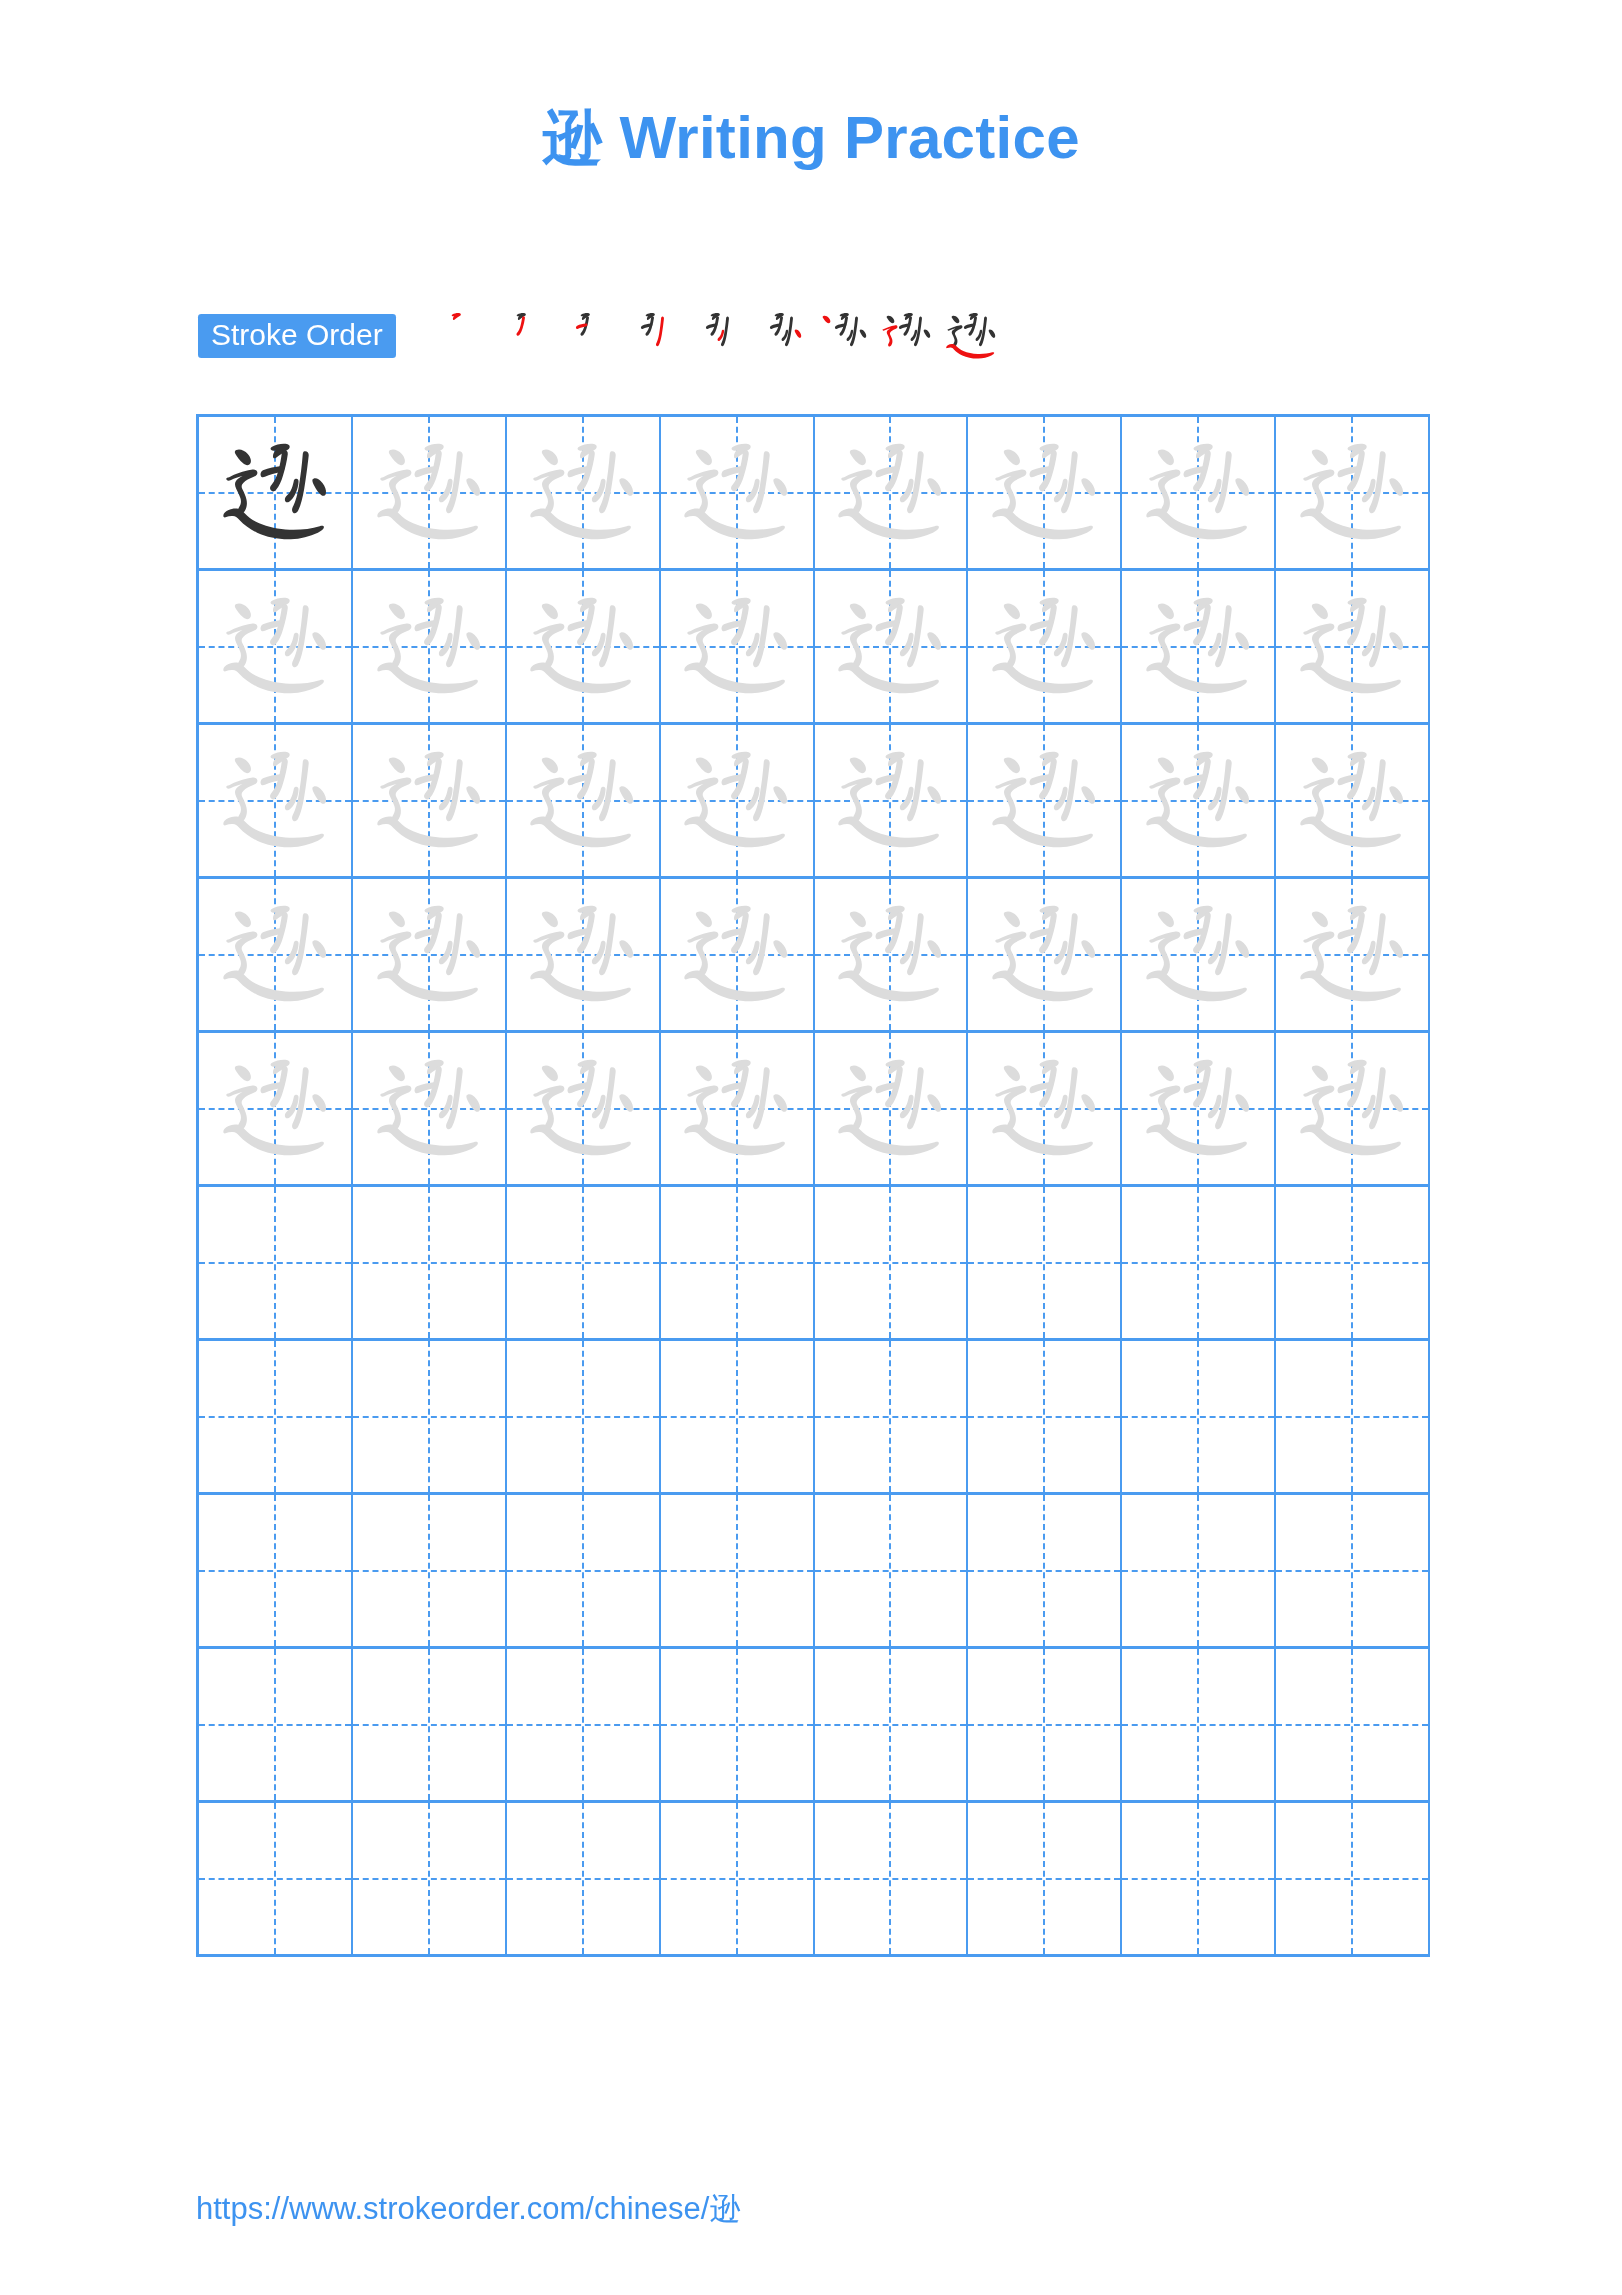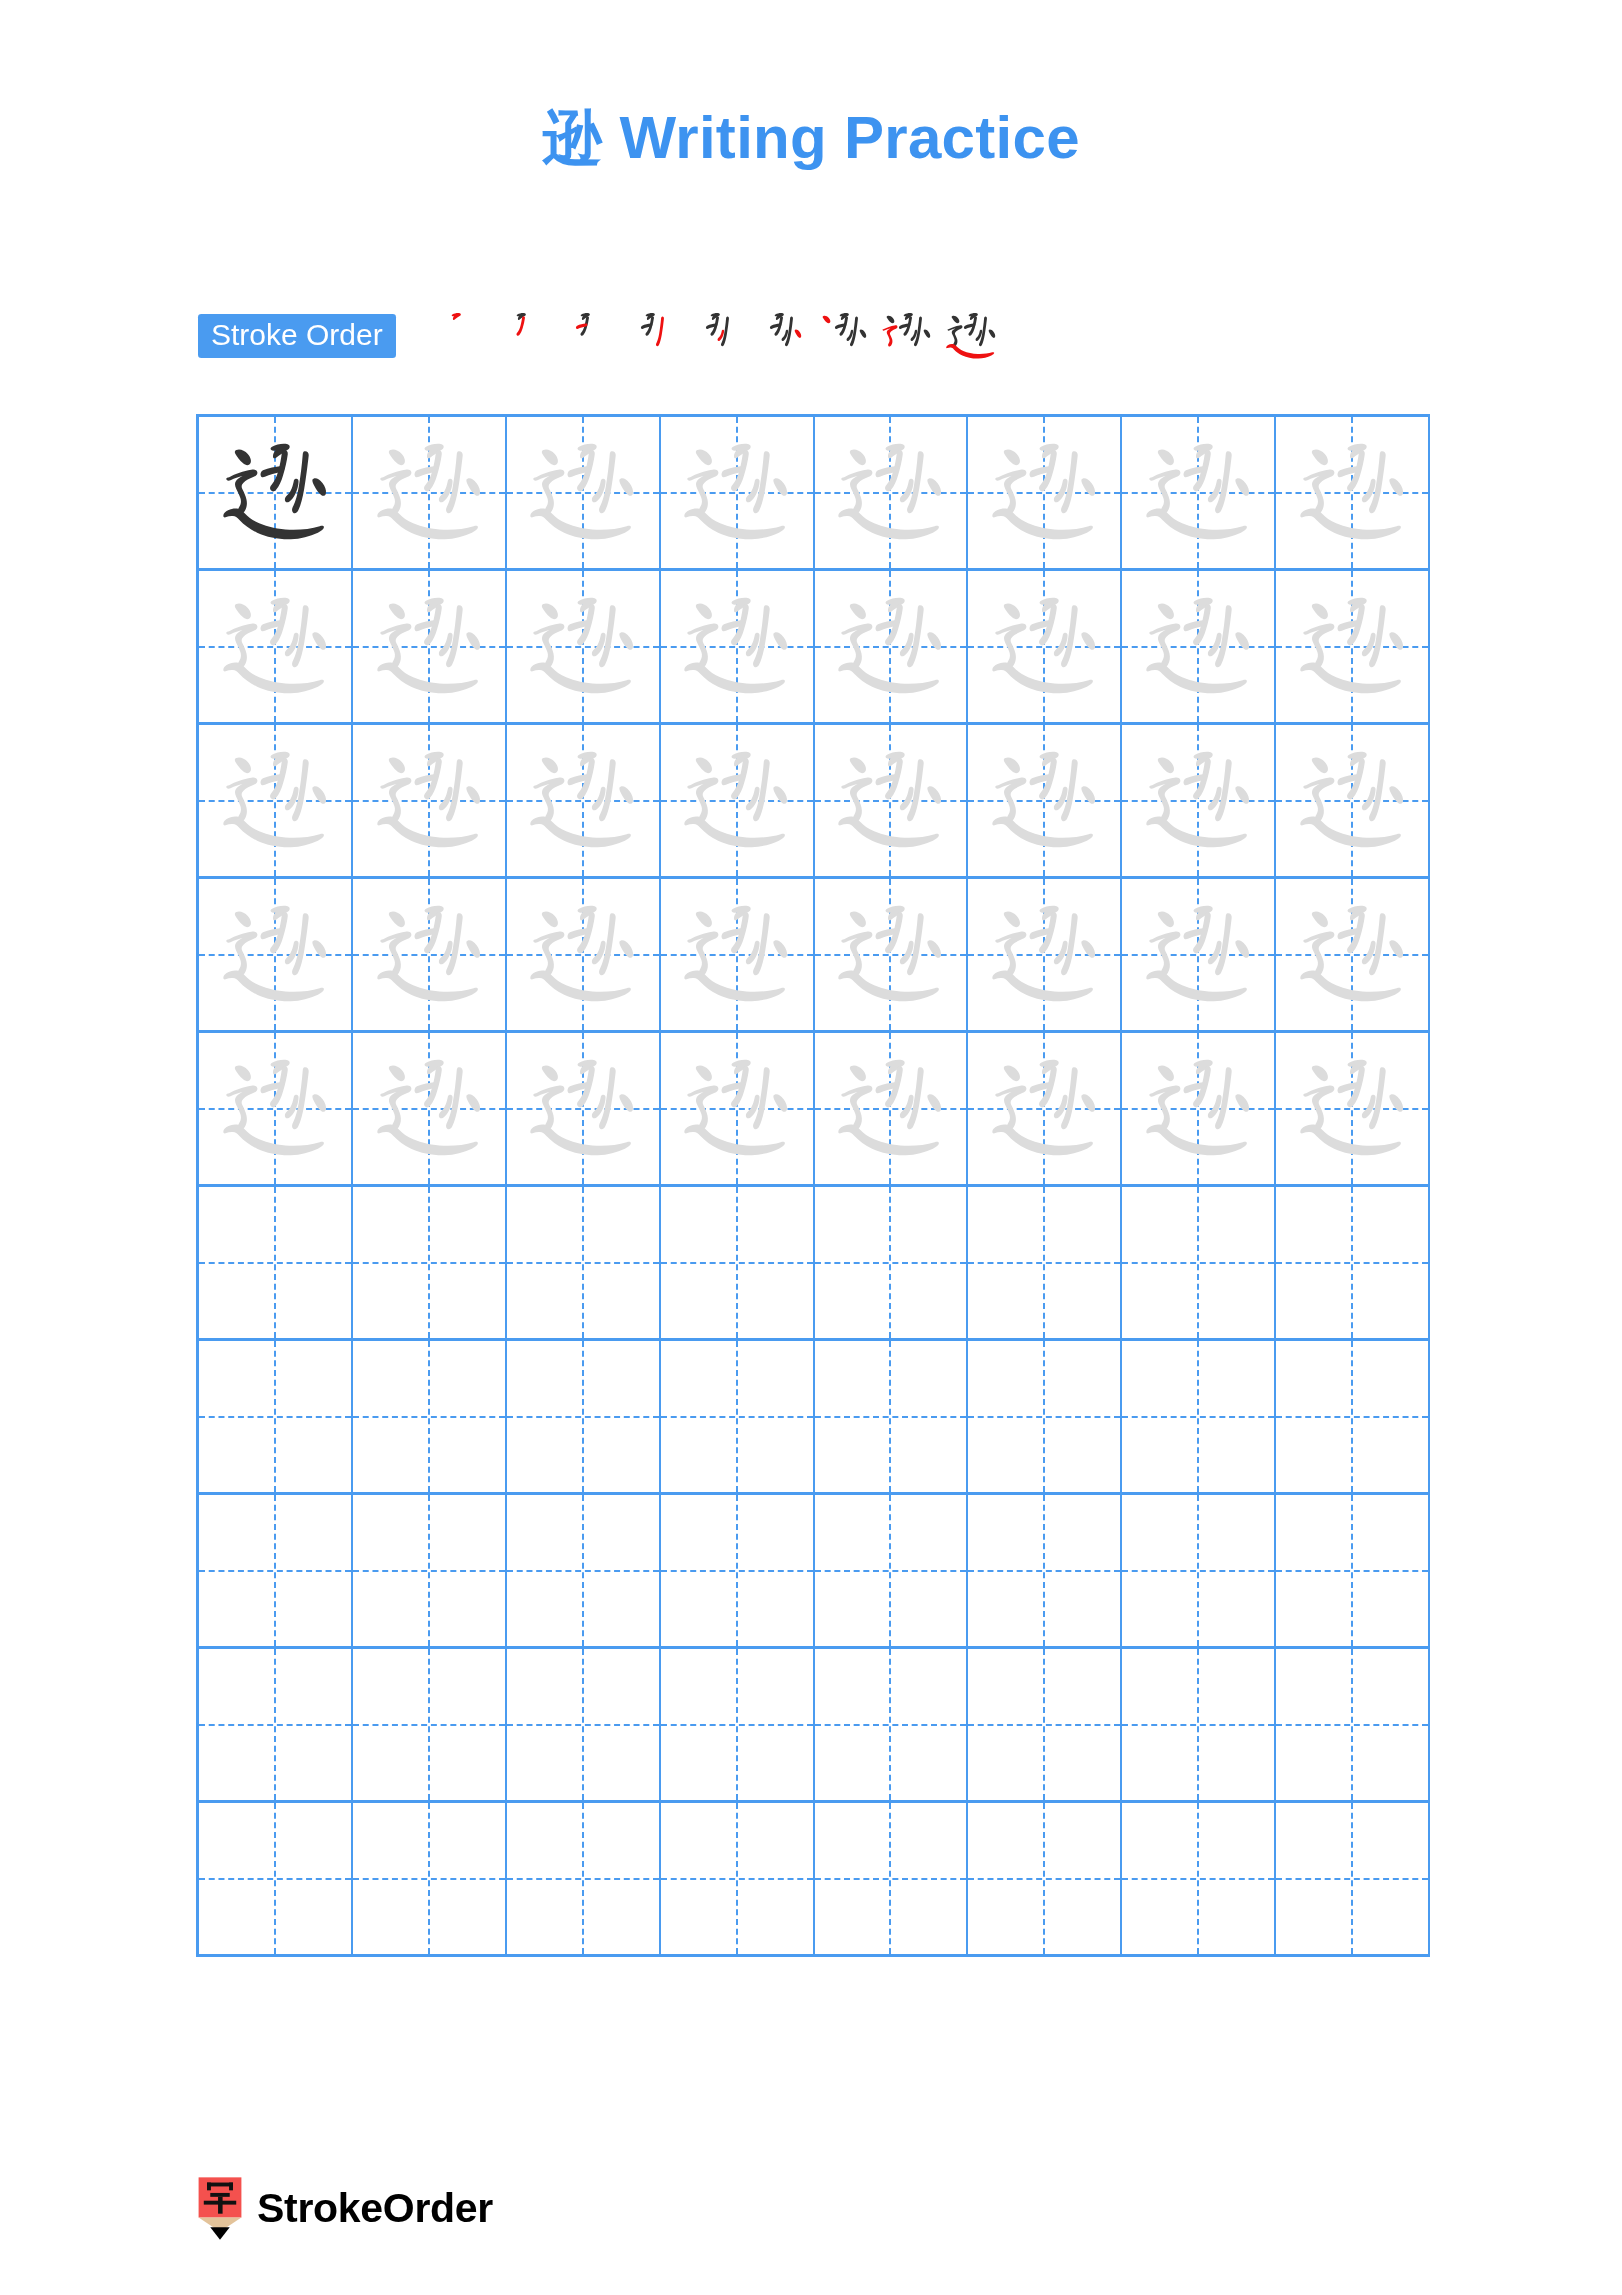--- a/index.html
+++ b/index.html
@@ -1124,30 +1124,15 @@
         <div class="guide-h"></div>
       </div>
       <div class="grid-cell">
         <div class="guide-v"></div>
         <div class="guide-h"></div>
       </div>
     </div>
   </div>
 
 <div class="footer">
-  <div class="brand">
-    <svg class="brand-logo" viewBox="0 0 74 96">
-      <rect x="4" y="0" width="66" height="62" fill="#f4514e"></rect>
-      <path d="M4 62 L70 62 L37 84 Z" fill="#e3c39a"></path>
-      <path d="M22 77 L52 77 L37 96 Z" fill="#000000"></path>
-      <g fill="#111111">
-        <rect x="17" y="8" width="40" height="6"></rect>
-        <rect x="17" y="8" width="6" height="12"></rect>
-        <rect x="51" y="8" width="6" height="12"></rect>
-        <rect x="22" y="24" width="30" height="6"></rect>
-        <rect x="12" y="36" width="50" height="6"></rect>
-        <rect x="34" y="30" width="7" height="26"></rect>
-      </g>
-    </svg>
-    <div class="brand-name">StrokeOrder</div>
-  </div>
+  <div class="footer-url">https://www.strokeorder.com/chinese/<span class="han">逊</span></div>
 </div>
 
 
 </body></html>

